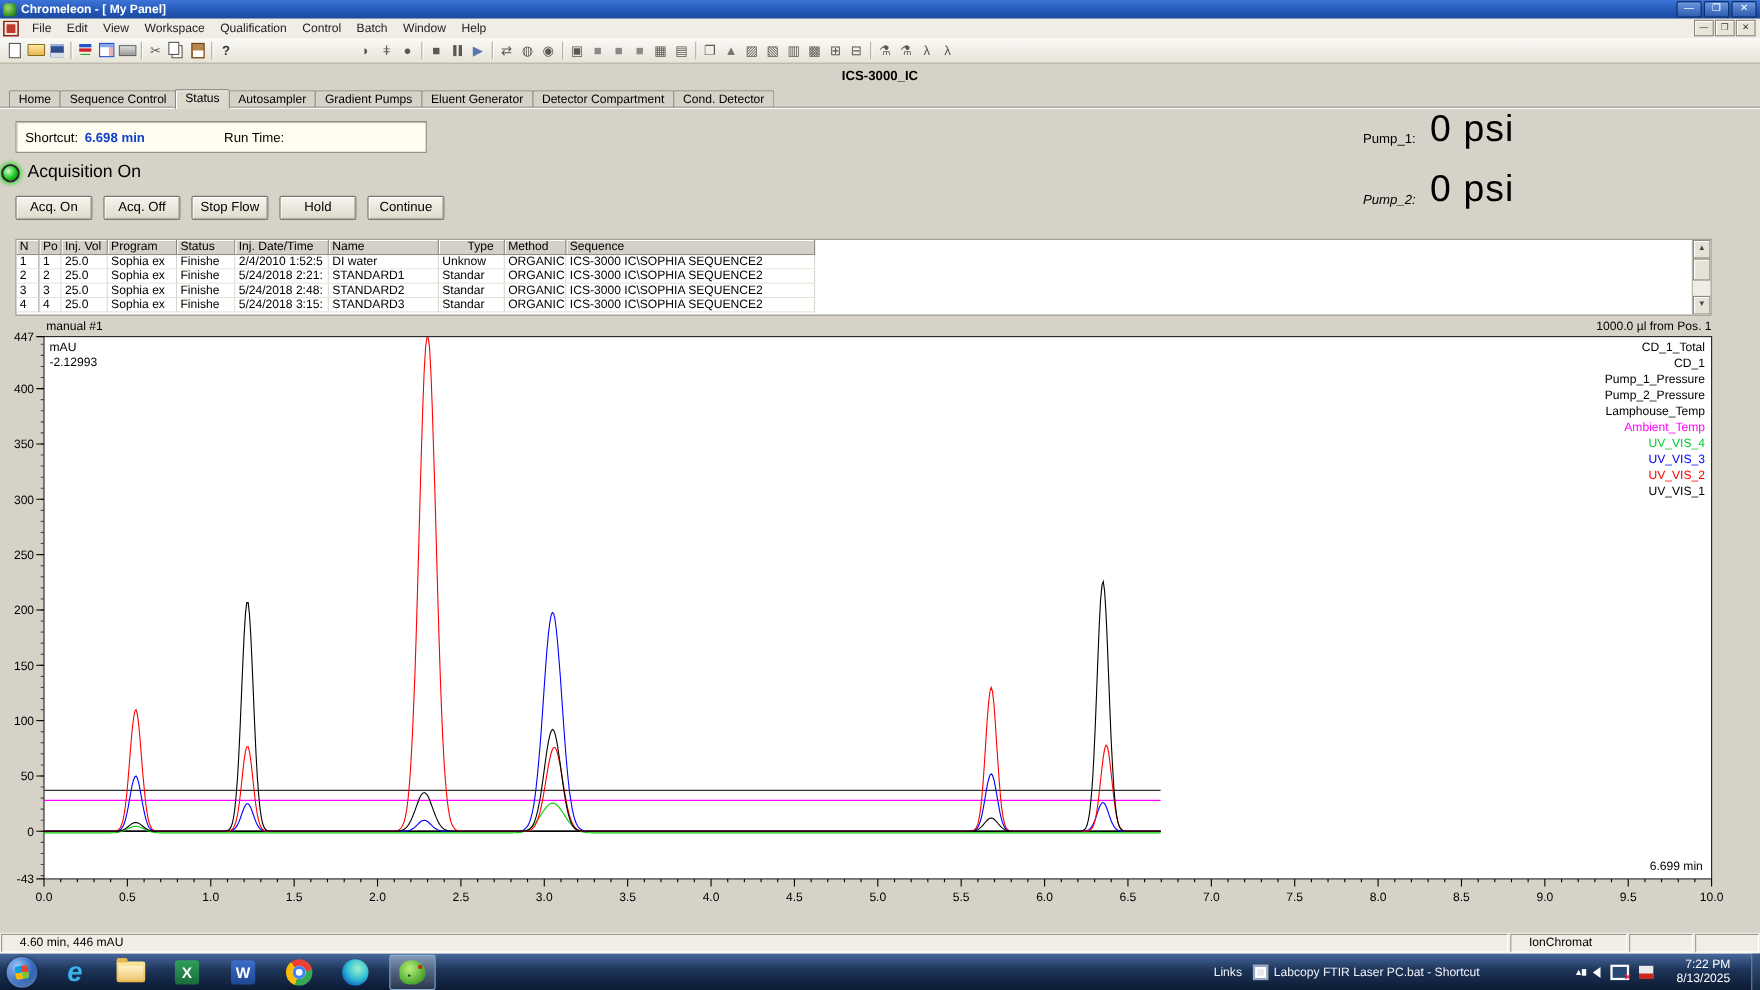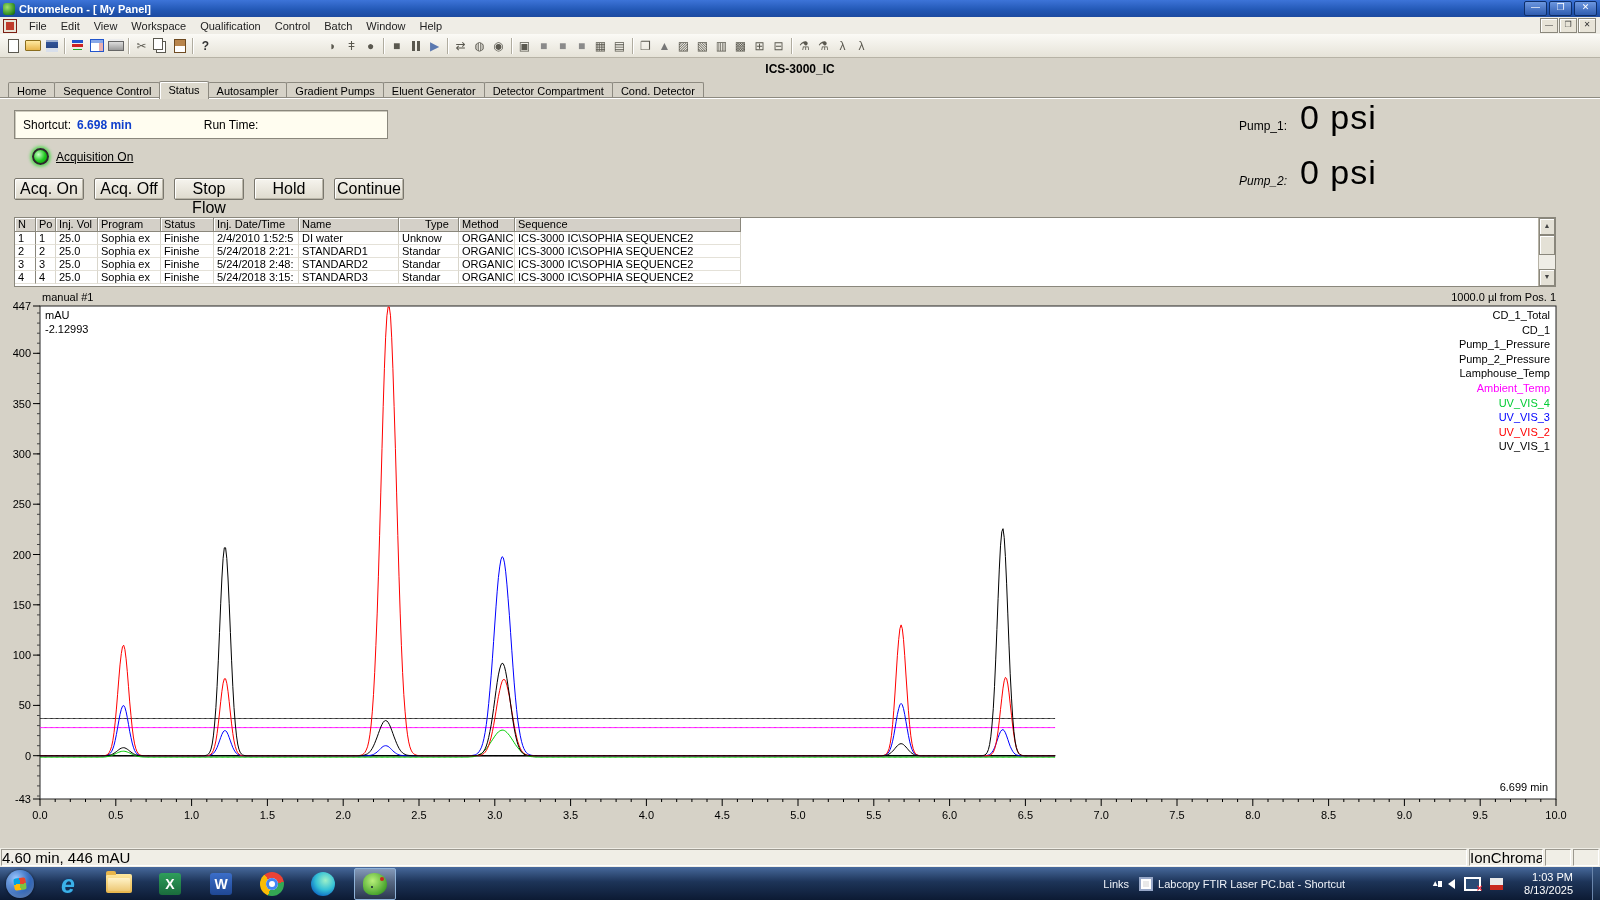--- a/index.html
+++ b/index.html
@@ -57,26 +57,26 @@
     background:#d6d2c7;margin-right:-1px;border-radius:2px 2px 0 0;}
   .tab.active{background:#dcd8cc;padding-bottom:3px;position:relative;z-index:2;
     box-shadow:inset 1px 1px 0 #fff;}
   .tab-strip-line{position:absolute;left:0;top:98px;width:1600px;height:1px;background:#fff;
     box-shadow:0 -1px 0 #8d8a80;}
   .elapsed-box{position:absolute;left:14px;top:110px;width:372px;height:27px;background:#fffdf0;
     border:1px solid #8a877c;box-shadow:inset 1px 1px 0 #cdcabd;display:flex;align-items:center;font-size:12px;}
   .elapsed-box .lbl{margin-left:8px;}
   .elapsed-val{color:#1141cc;font-weight:bold;margin-left:6px;}
   .runtime-lbl{margin-left:72px;}
-  .acq-row{position:absolute;left:32px;top:148px;display:flex;align-items:center;font-size:12px;text-decoration:underline;}
+  .acq-row{position:absolute;left:1px;top:148px;display:flex;align-items:center;font-size:16px;}
   .led{width:13px;height:13px;border-radius:50%;border:2px solid #2a2a2a;margin-right:7px;
     background:radial-gradient(circle at 35% 35%,#c8ffc8,#1ec81e 55%,#0a8a0a);
     box-shadow:0 0 3px 2px rgba(40,220,40,.65);}
   .btn-row{position:absolute;left:14px;top:178px;display:flex;}
-  .c-btn{width:68px;height:20px;margin-right:10px;font-size:16px;text-align:center;line-height:19px;
+  .c-btn{width:68px;height:20px;margin-right:10px;font-size:12px;text-align:center;line-height:19px;
     background:linear-gradient(#f6f4ee,#dedacd);border:1px solid #7a776d;
     box-shadow:inset 1px 1px 0 #fff,inset -1px -1px 0 #b9b5a8;border-radius:2px;}
   .pump-label{position:absolute;font-size:12px;}
   .pump-value{position:absolute;font-size:34px;letter-spacing:1px;}
   
   .table-box{position:absolute;left:14px;top:217px;width:1542px;height:70px;background:#fff;
     border:1px solid #8a877c;box-sizing:border-box;overflow:hidden;}
   .seq-table{position:absolute;left:0;top:0;}
   .t-row{display:flex;height:13px;}
   .t-row.head{height:14px;}
@@ -91,22 +91,22 @@
   .scr-btn{height:15px;background:#e4e1d6;border:1px solid #8a877c;box-shadow:inset 1px 1px 0 #fff;
     font-size:7px;text-align:center;line-height:14px;color:#444;}
   .scr-thumb{height:18px;background:#e4e1d6;border:1px solid #8a877c;box-shadow:inset 1px 1px 0 #fff;}
   
   .chart-head{position:absolute;top:291px;font-size:11px;}
   #chart-svg{position:absolute;left:0;top:291px;}
   svg text{font-family:"Liberation Sans",sans-serif;}
   
   .statusbar{position:absolute;left:0;top:848px;width:1600px;height:19px;background:#f0eee6;
     display:flex;align-items:stretch;padding:1px;box-sizing:border-box;gap:2px;}
-  .sb-cell{border:1px solid;border-color:#9b988f #fff #fff #9b988f;font-size:15px;line-height:15px;
-    padding:0 0;white-space:nowrap;overflow:hidden;}
+  .sb-cell{border:1px solid;border-color:#9b988f #fff #fff #9b988f;font-size:11px;line-height:15px;
+    padding:0 16px;white-space:nowrap;overflow:hidden;}
   .sb-main{flex:1;}
   .sb-ion{width:72px;}
   .sb-sm{width:24px;}
   
   .taskbar{position:absolute;left:0;top:867px;width:1600px;height:33px;
     background:linear-gradient(#47699c,#1d3458 45%,#0c1a33);display:flex;align-items:center;}
   .start-orb{width:28px;height:28px;border-radius:50%;margin:0 14px 0 6px;position:relative;flex:none;
     background:radial-gradient(circle at 35% 30%,#9cc8ff,#2a62b8 55%,#123a7a);
     box-shadow:inset 0 -4px 6px rgba(255,255,255,.25),0 0 3px rgba(0,0,0,.6);}
   .start-orb::after{content:"";position:absolute;left:8px;top:8px;width:12px;height:12px;border-radius:2px;
@@ -601,20 +601,20 @@
       <span>Links</span>
       <span class="sc-icon"></span>
       <span>Labcopy FTIR Laser PC.bat - Shortcut</span>
     </div>
     <div class="tray">
       <span class="tray-chevron">▲</span>
       <span class="vol-icon"></span>
       <span class="net-icon"></span>
       <span class="act-icon"></span>
       <div class="clock">
-        <div>1:03 PM</div>
+        <div>7:22 PM</div>
         <div>8/13/2025</div>
       </div>
       <div class="show-desktop"></div>
     </div>
   </div>
 
 </div>
 
 </body></html>

